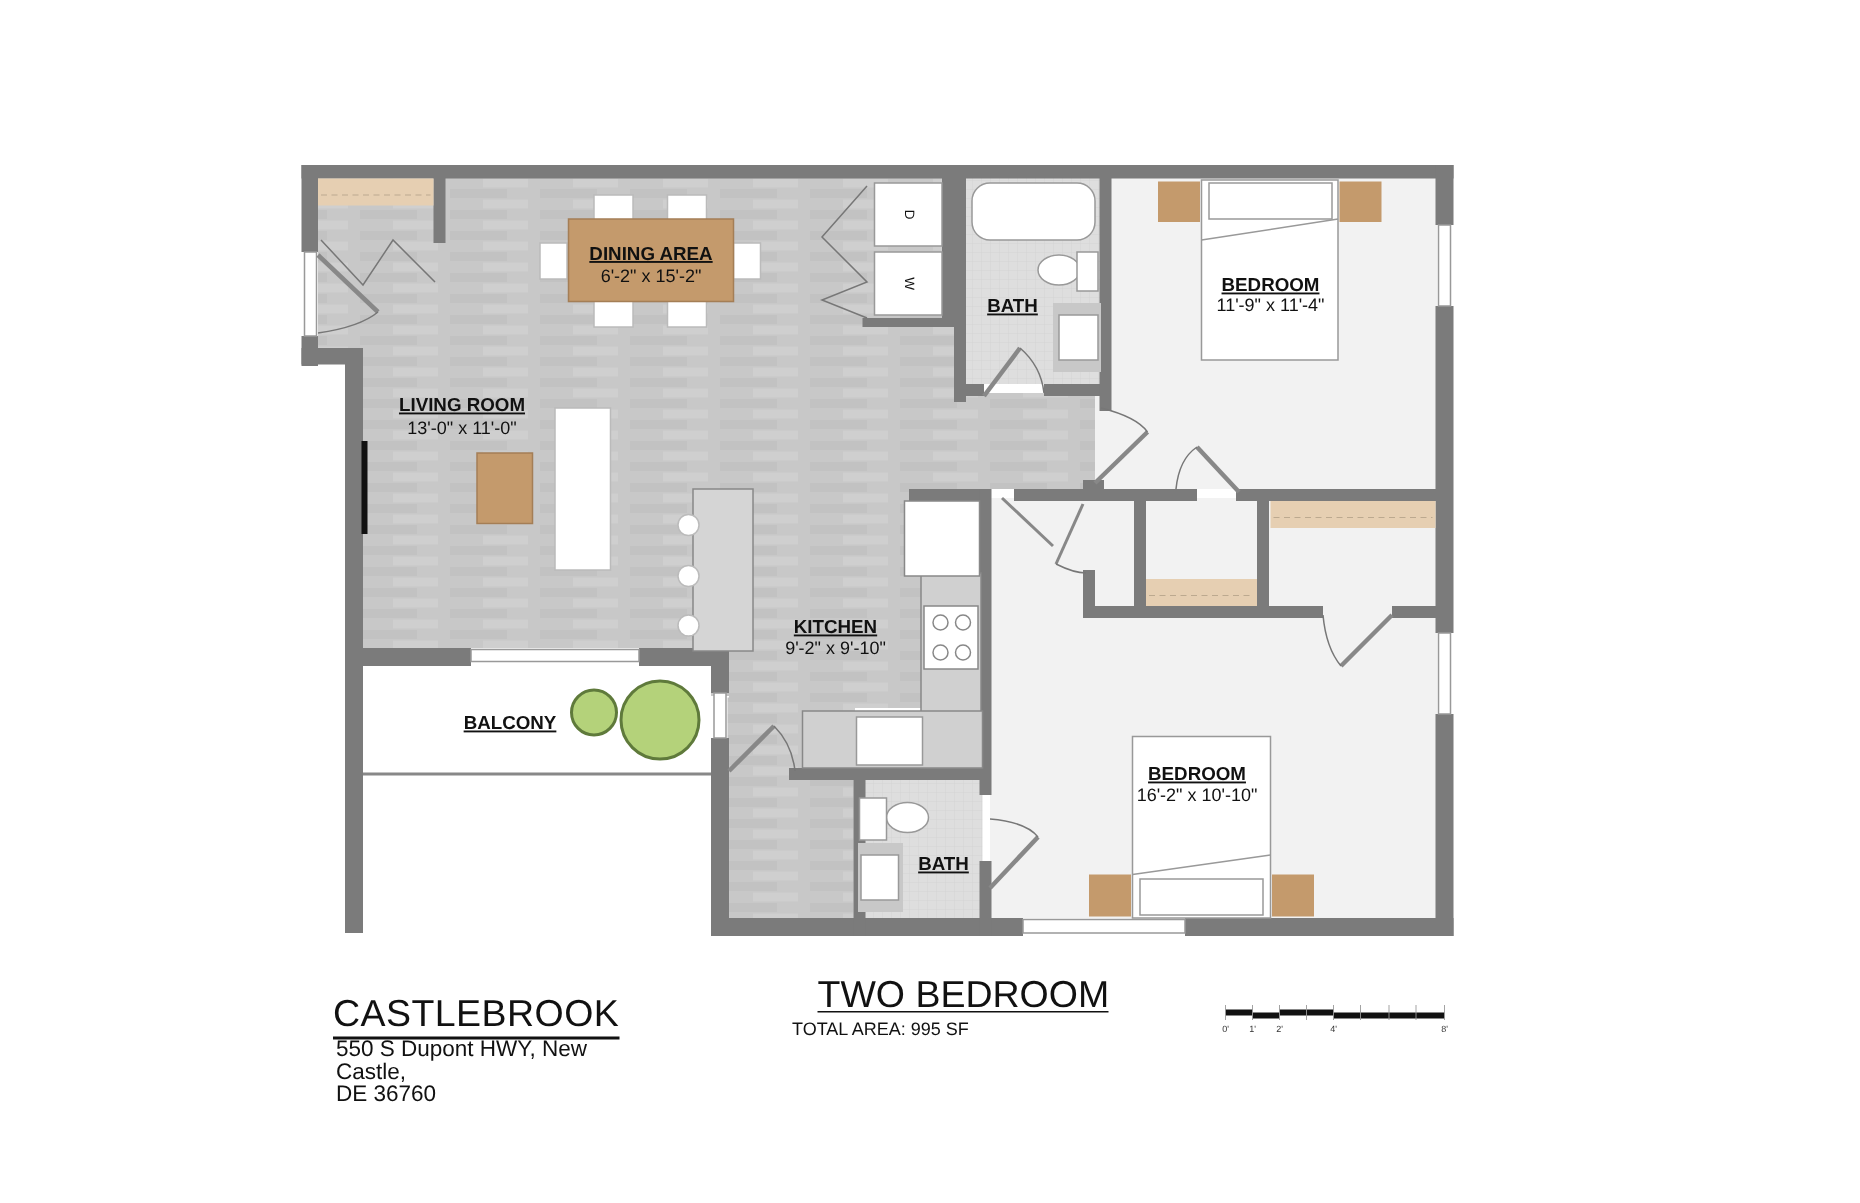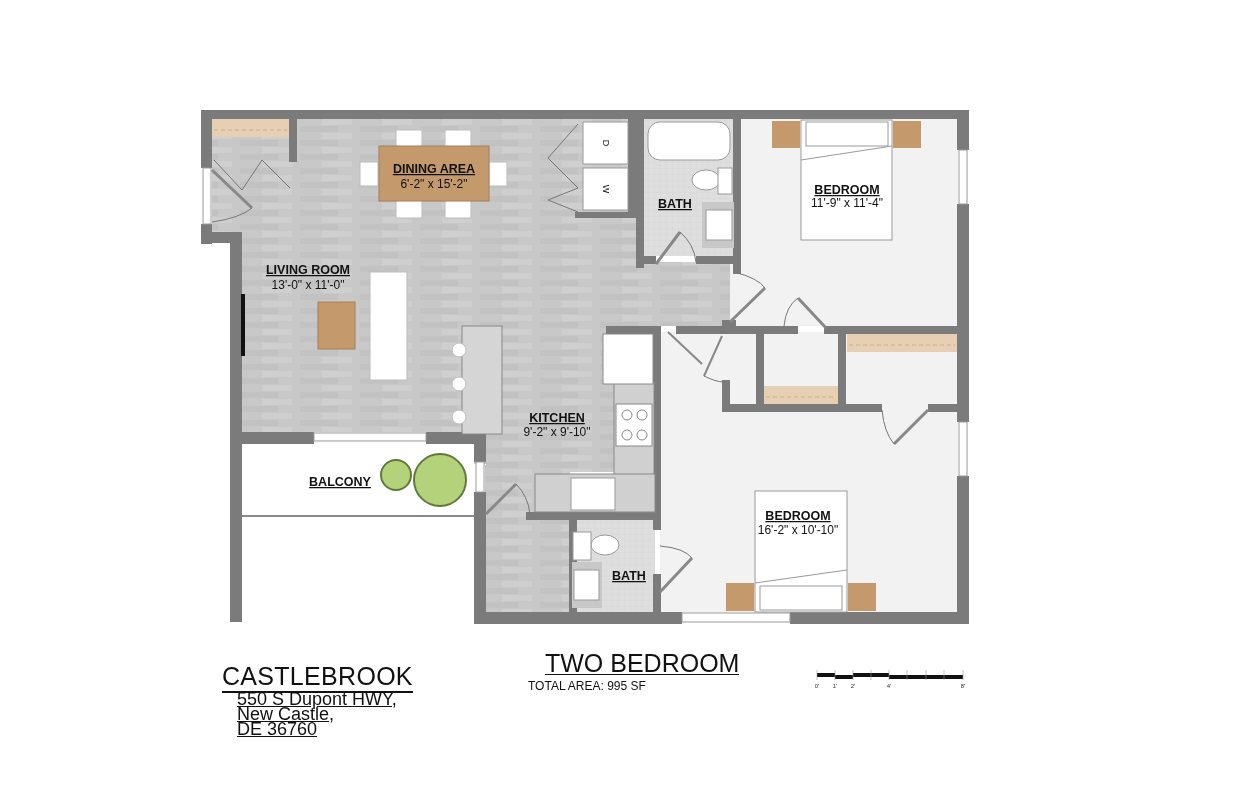--- a/index.html
+++ b/index.html
@@ -3,21 +3,21 @@
 <meta charset="utf-8">
 <style>
   html, body { margin: 0; padding: 0; background: #ffffff; }
   body { width: 1240px; height: 802px; position: relative; overflow: hidden; font-family: "Liberation Sans", sans-serif; }
   #plan { position: absolute; left: 0; top: 0; }
   .lbl { font-family: "Liberation Sans", sans-serif; fill: #111; }
   .room-name { font-weight: bold; font-size: 12.5px; text-decoration: underline; }
   .room-dim { font-size: 12px; }
   .footer { position: absolute; color: #111; font-family: "Liberation Sans", sans-serif; }
   .brand { left: 222px; top: 661px; font-size: 25px; letter-spacing: 0.3px; border-bottom: 2px solid #111; line-height: 30px; }
-  .address { left: 237px; top: 692px; font-size: 18px; line-height: 15px; width: 200px; text-decoration: underline; }
+  .address { left: 224px; top: 692px; font-size: 15px; line-height: 15px; width: 200px; }
   .plan-title { left: 515px; top: 652px; font-size: 25px; border-bottom: 1.5px solid #111; line-height: 22px; margin-left: 30px; }
   .total-area { left: 528px; top: 679px; font-size: 12px; text-align: center; }
   .scale { position: absolute; left: 812px; top: 668px; }
 </style>
 </head>
 <body>
 
 <svg id="plan" width="1240" height="802" viewBox="0 0 1240 802">
   <defs>
     <pattern id="wood" width="60" height="14" patternUnits="userSpaceOnUse">

